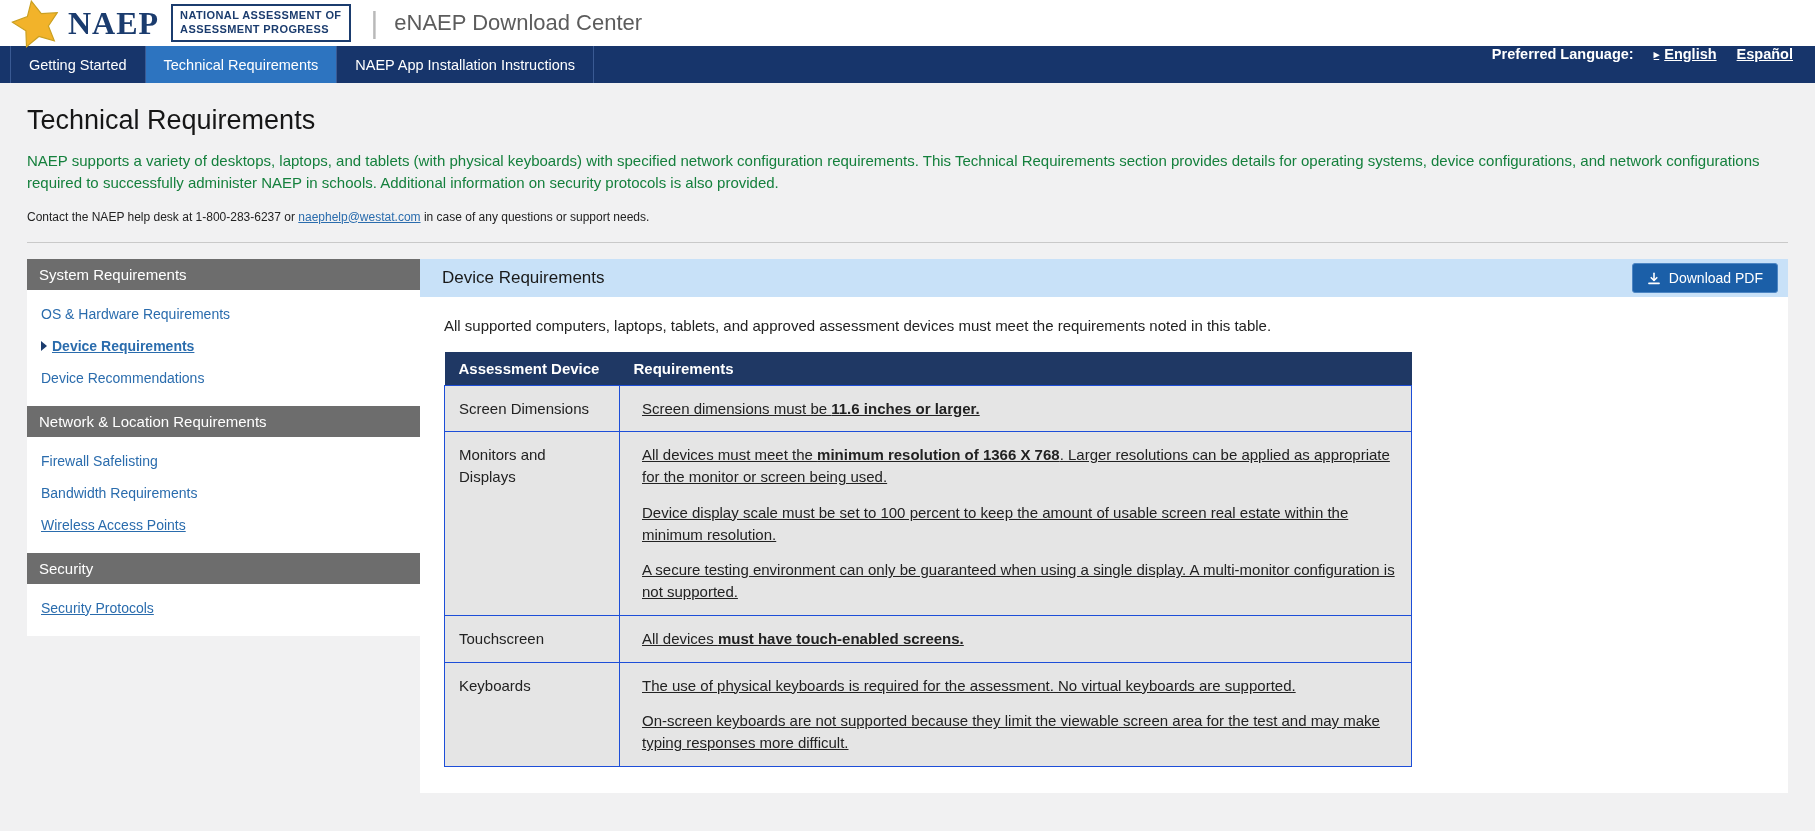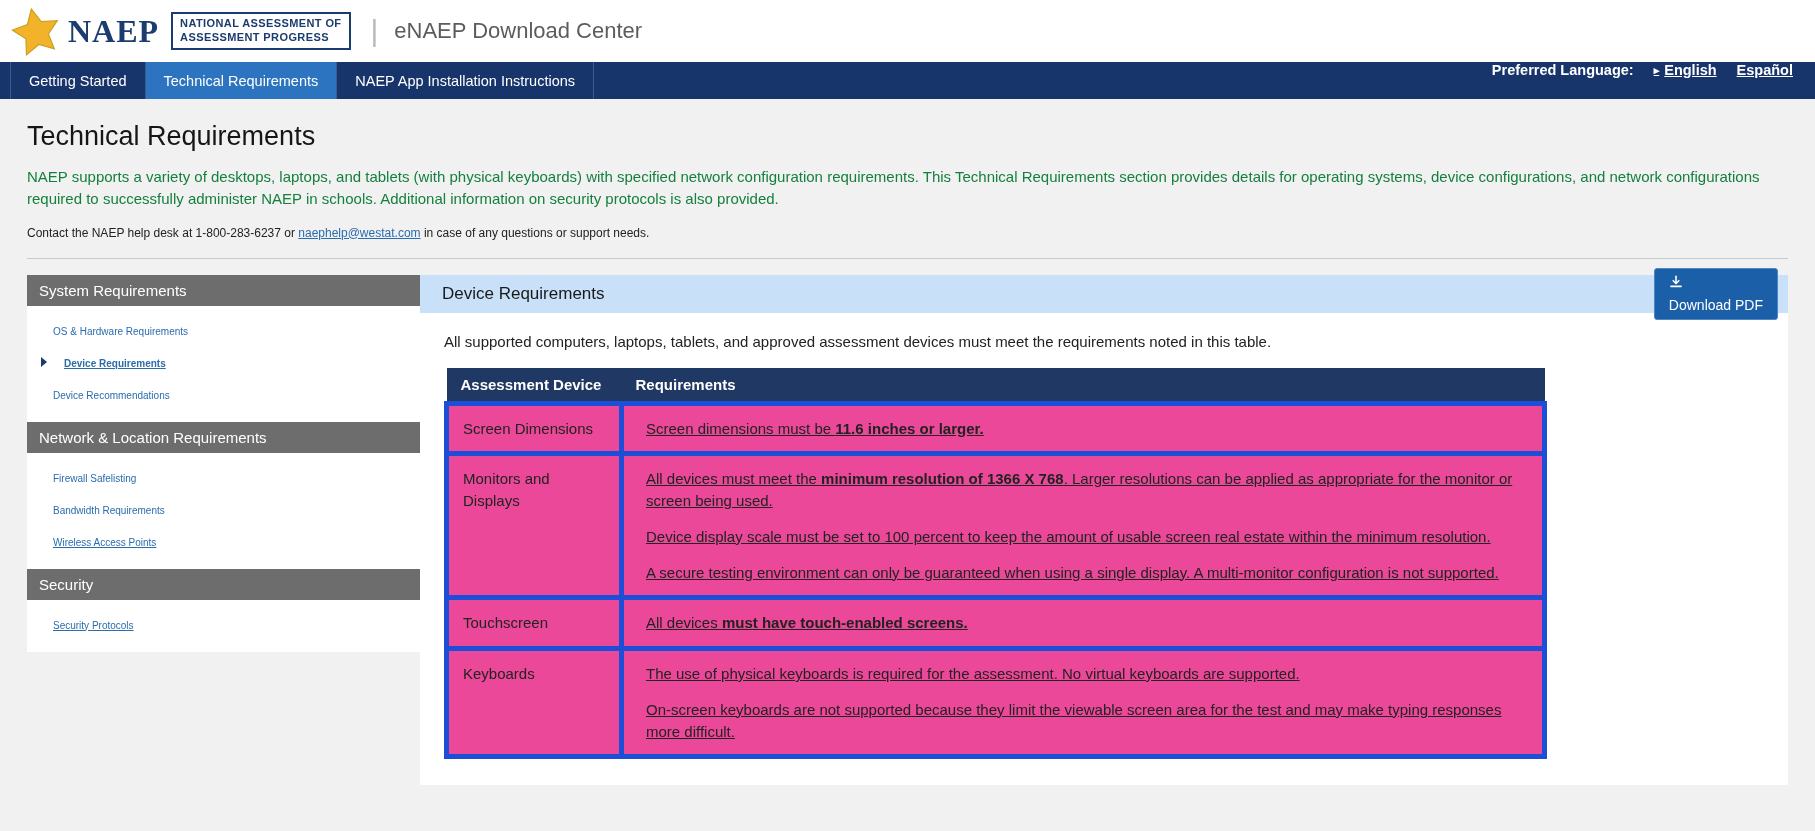--- a/index.html
+++ b/index.html
@@ -1,21 +1,21 @@
 <!DOCTYPE html>
 <html><head>
 <meta charset="utf-8">
 <style>
   * { margin: 0; padding: 0; box-sizing: border-box; }
   html, body { background: #e9eaec; }
   body { font-family: "Liberation Sans", sans-serif; color: #222; }
   .page { width: 1815px; height: 831px; background: #f1f1f2; overflow: hidden; }
 
   
-  .site-header { height: 62px; background: #ffffff; display: flex; align-items: center; padding: 0 12px; }
+  .site-header { height: 46px; background: #ffffff; display: flex; align-items: center; padding: 0 12px; }
   .logo { display: flex; align-items: center; gap: 8px; }
   .logo-star { flex: 0 0 auto; transform: rotate(-12deg); }
   .naep-word { font-size: 32px; font-weight: bold; color: #1b3c6e; letter-spacing: 1px; font-family: "Liberation Serif", serif; }
   .logo-box { border: 2px solid #1b3c6e; padding: 3px 7px; margin-left: 4px; }
   .logo-box div { font-size: 11px; font-weight: bold; color: #1b3c6e; letter-spacing: 0.4px; line-height: 1.25; }
   .header-divider { color: #b9b9b9; font-size: 30px; font-weight: 300; margin: 0 16px 0 20px; }
   .app-title { font-size: 22px; font-weight: 400; color: #5c5c5c; }
 
   
   .top-nav { height: 37px; background: #17356b; display: flex; align-items: stretch; justify-content: space-between; }
@@ -36,37 +36,37 @@
   a.link { color: #2a6cad; text-decoration: underline; cursor: pointer; }
   .rule { border: none; border-top: 1px solid #c9c9c9; margin: 0 0 16px 0; }
 
   .layout { display: flex; gap: 0; align-items: flex-start; }
 
   
   .sidebar { width: 393px; flex: 0 0 auto; }
   .side-header { background: #6d6d6d; color: #ffffff; font-size: 15px; padding: 5px 12px; line-height: 1.4; }
   .side-list { list-style: none; background: #ffffff; padding: 8px 0 12px 0; }
   .side-list li { padding: 7px 14px; }
-  .side-list a { color: #2a6cad; font-size: 10px; text-decoration: none; cursor: pointer; margin-left: 12px; }
+  .side-list a { color: #2a6cad; font-size: 14px; text-decoration: none; cursor: pointer; }
   .side-list li.underlined a { text-decoration: underline; }
   .side-list li.active a { font-weight: bold; text-decoration: underline; }
   .active-marker { display: inline-block; width: 0; height: 0; border-top: 5px solid transparent; border-bottom: 5px solid transparent; border-left: 6px solid #1b3c6e; margin-right: 5px; }
 
   
   .panel { flex: 1 1 auto; }
   .panel-header { background: #c8e1f8; height: 38px; display: flex; align-items: center; justify-content: space-between; padding: 0 10px 0 22px; }
   .panel-title { font-size: 17px; color: #1a1a1a; }
-  .download-btn { display: inline-flex; align-items: flex-start; gap: 8px; background: #1b5fa8; color: #ffffff; font-size: 14px; font-family: "Liberation Sans", sans-serif; border: 1px solid #4d86c4; border-radius: 3px; padding: 6px 14px; cursor: pointer; flex-direction: column; }
+  .download-btn { display: inline-flex; align-items: flex-end; gap: 8px; background: #1b5fa8; color: #ffffff; font-size: 14px; font-family: "Liberation Sans", sans-serif; border: 1px solid #4d86c4; border-radius: 3px; padding: 6px 14px; cursor: pointer; }
   .panel-body { background: #ffffff; padding: 20px 24px 26px 24px; min-height: 430px; }
   .panel-intro { font-size: 15px; color: #222; margin-bottom: 18px; }
 
-  .req-table { border-collapse: collapse; width: 1103px; }
+  .req-table { border-collapse: collapse; width: 968px; }
   .req-table th { background: #1f3864; color: #ffffff; font-size: 15px; text-align: left; padding: 8px 14px; font-weight: bold; }
   .req-table th.col-device { width: 175px; }
-  .req-table td { border: 5px solid #1d4ed8; vertical-align: top; padding: 12px 14px; font-size: 15px; line-height: 1.45; background: #ec4899; }
+  .req-table td { border: 1px solid #1d4ed8; vertical-align: top; padding: 12px 14px; font-size: 15px; line-height: 1.45; background: #e5e5e5; }
   .req-table td.device-cell { color: #222; }
   .req-table td.req-cell p { margin: 0 0 14px 8px; text-decoration: underline; }
   .req-table td.req-cell p:last-child { margin-bottom: 0; }
 </style>
 </head>
 <body>
 
 <div class="page">
 
   <header class="site-header">

